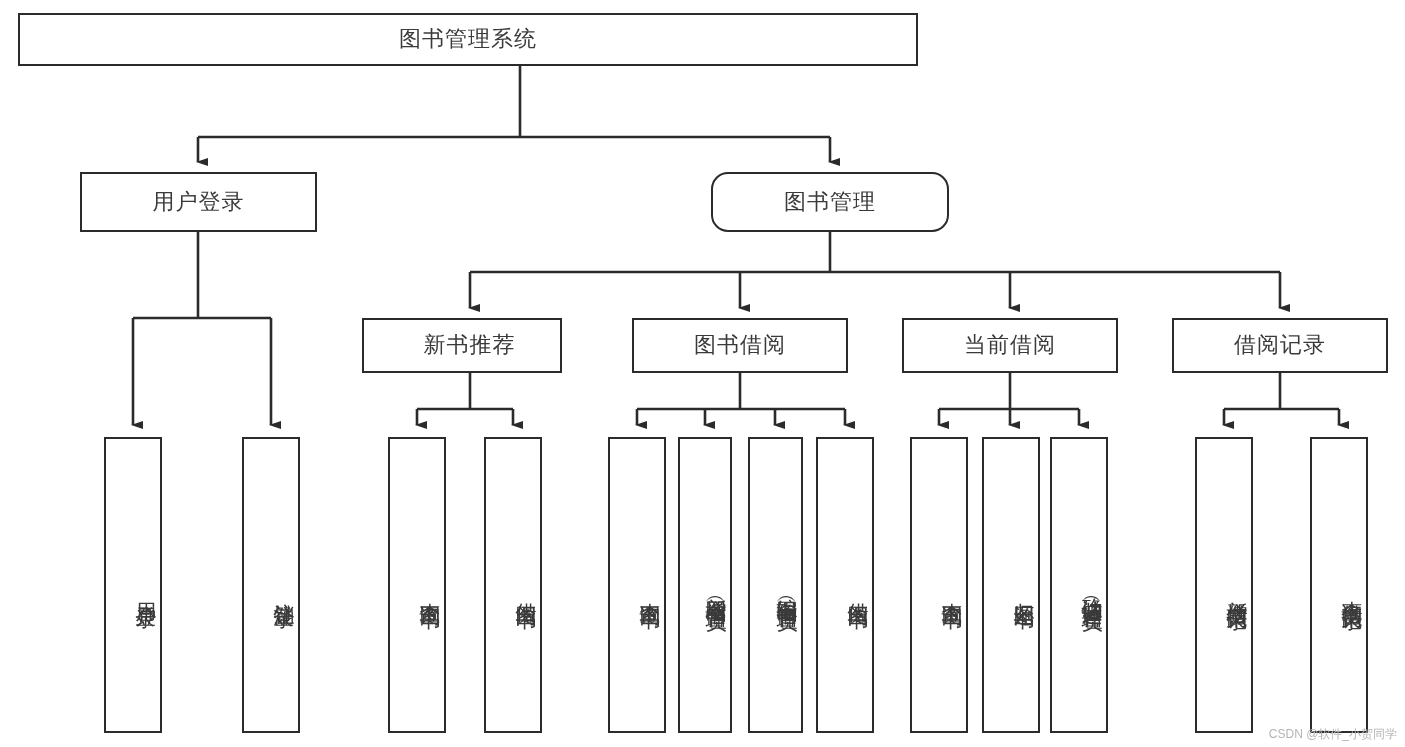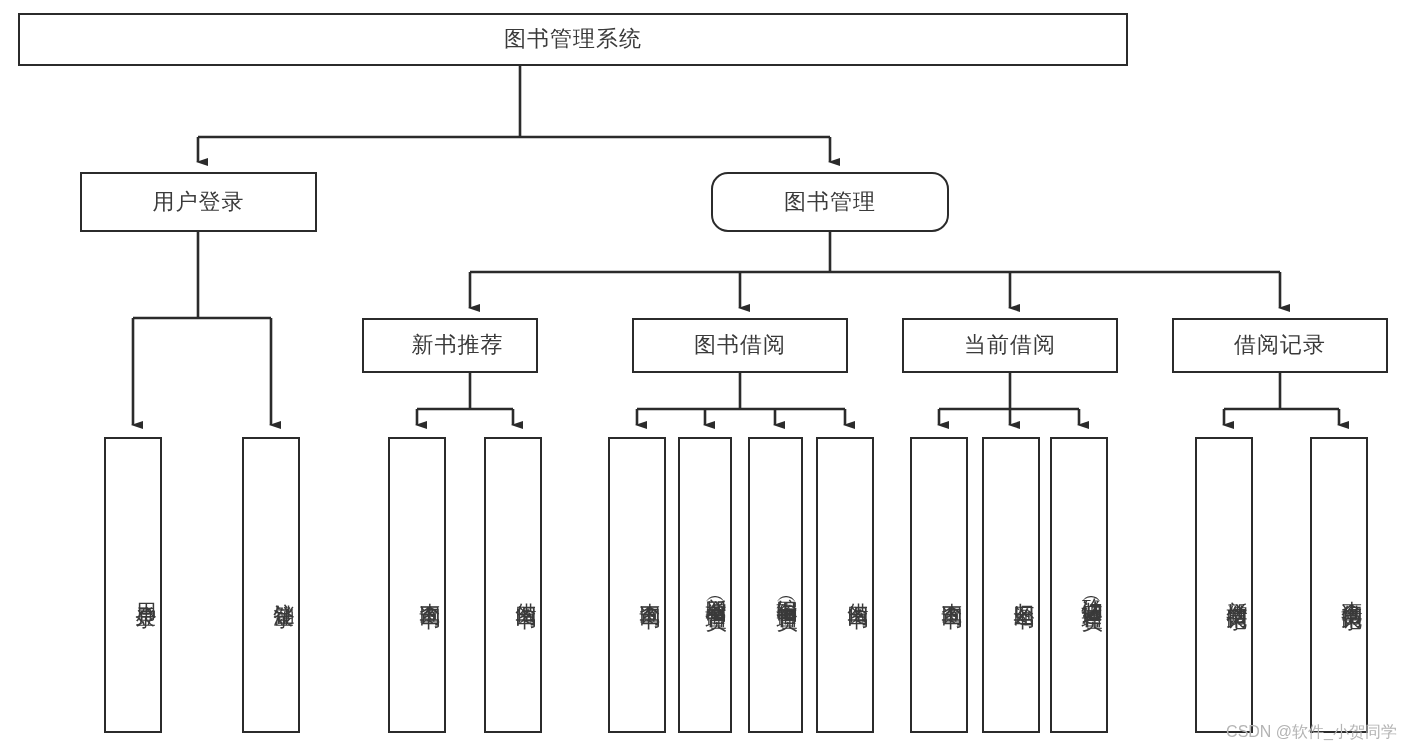--- a/index.html
+++ b/index.html
@@ -51,21 +51,21 @@
   }
   .node.vert .label {
     writing-mode: vertical-rl;
     text-orientation: upright;
     white-space: nowrap;
   }
   .watermark {
     position: absolute;
     right: 8px;
     bottom: 4px;
-    font-size: 16px;
+    font-size: 12px;
     color: #b4b4b4;
     white-space: nowrap;
   }
 </style>
 </head>
 <body>
 
 <div id="canvas">
 
   <svg class="edges" viewBox="0 0 1405 747">
@@ -111,32 +111,32 @@
       <path d="M1010,409 L1010,425" marker-end="url(#arrow)"></path>
       <path d="M1079,409 L1079,425" marker-end="url(#arrow)"></path>
 
       <path d="M1280,373 L1280,409"></path>
       <path d="M1224,409 L1339,409"></path>
       <path d="M1224,409 L1224,425" marker-end="url(#arrow)"></path>
       <path d="M1339,409 L1339,425" marker-end="url(#arrow)"></path>
     </g>
   </svg>
 
-  <div class="node horiz" style="left:18px; top:13px; width:1110px; height:53px;">
+  <div class="node horiz" style="left:18px; top:13px; width:900px; height:53px;">
     <span class="label">图书管理系统</span>
   </div>
 
   <div class="node horiz" style="left:80px; top:172px; width:237px; height:60px;">
     <span class="label">用户登录</span>
   </div>
   <div class="node horiz" style="left:711px; top:172px; width:238px; height:60px;border-radius:17px;">
     <span class="label">图书管理</span>
   </div>
 
-  <div class="node horiz" style="left:362px; top:318px; width:176px; height:55px;padding-left:15px;">
+  <div class="node horiz" style="left:362px; top:318px; width:200px; height:55px;padding-left:15px;">
     <span class="label">新书推荐</span>
   </div>
   <div class="node horiz" style="left:632px; top:318px; width:216px; height:55px;justify-content:center;">
     <span class="label">图书借阅</span>
   </div>
   <div class="node horiz" style="left:902px; top:318px; width:216px; height:55px;">
     <span class="label">当前借阅</span>
   </div>
   <div class="node horiz" style="left:1172px; top:318px; width:216px; height:55px;">
     <span class="label">借阅记录</span>

